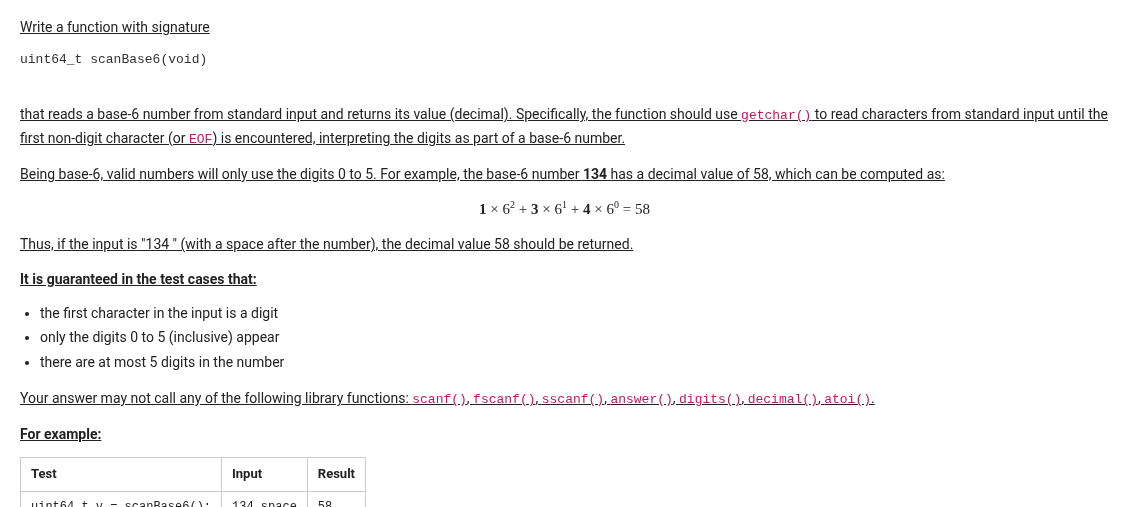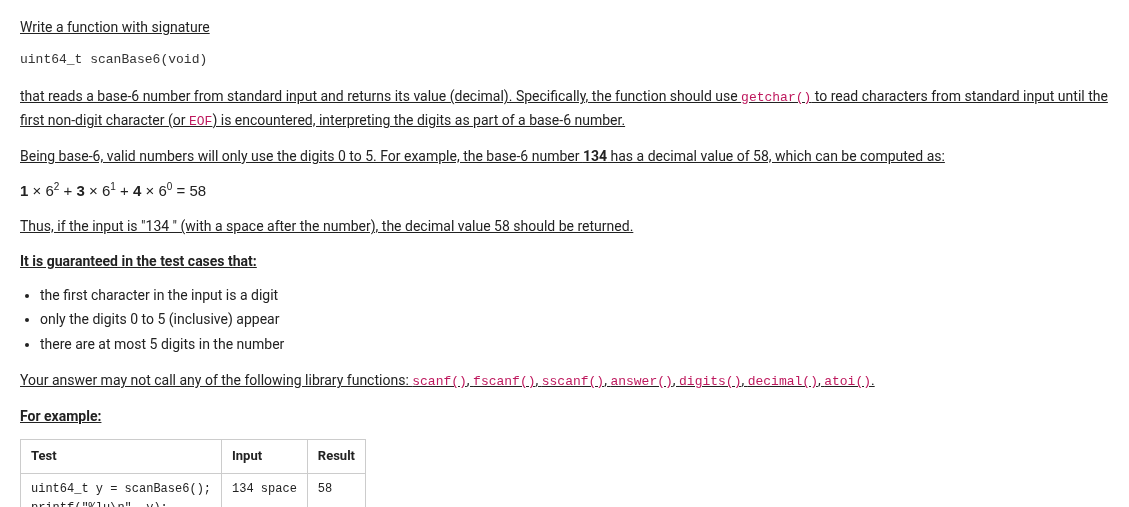--- a/index.html
+++ b/index.html
@@ -16,26 +16,27 @@
     code.mono, .mono {
       font-family: "Consolas", "Monaco", "Courier New", monospace;
       font-size: 13px;
       color: #be185d;
     }
     code.sig {
       font-family: "Consolas", "Monaco", "Courier New", monospace;
       font-size: 13px;
       color: #333;
       display: block;
-      margin: 6px 0 14px 0;
+      margin: 6px 0 32px 0;
     }
     .math {
-      font-family: Liberation Sans, sans-serif;
+      font-family: Liberation Serif, serif;
       font-size: 15px;
       margin: 6px 0 12px 0;
+      text-align: center;
     }
     .math sup { font-size: 10px; vertical-align: super; }
     ul { margin: 4px 0 14px 20px; padding: 0; }
     li { margin: 2px 0; }
     b, strong { font-weight: 700; }
     table.example {
       border-collapse: collapse;
       margin-top: 6px;
     }
     table.example th, table.example td {

